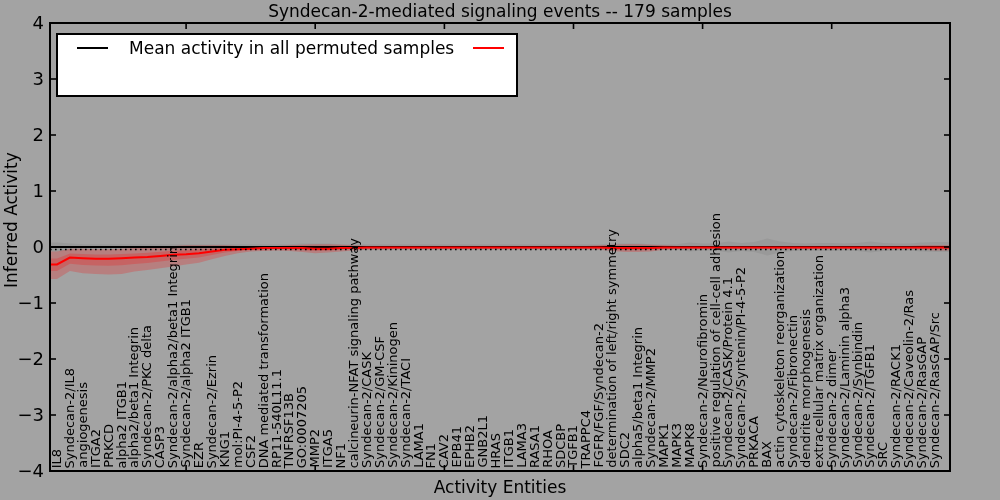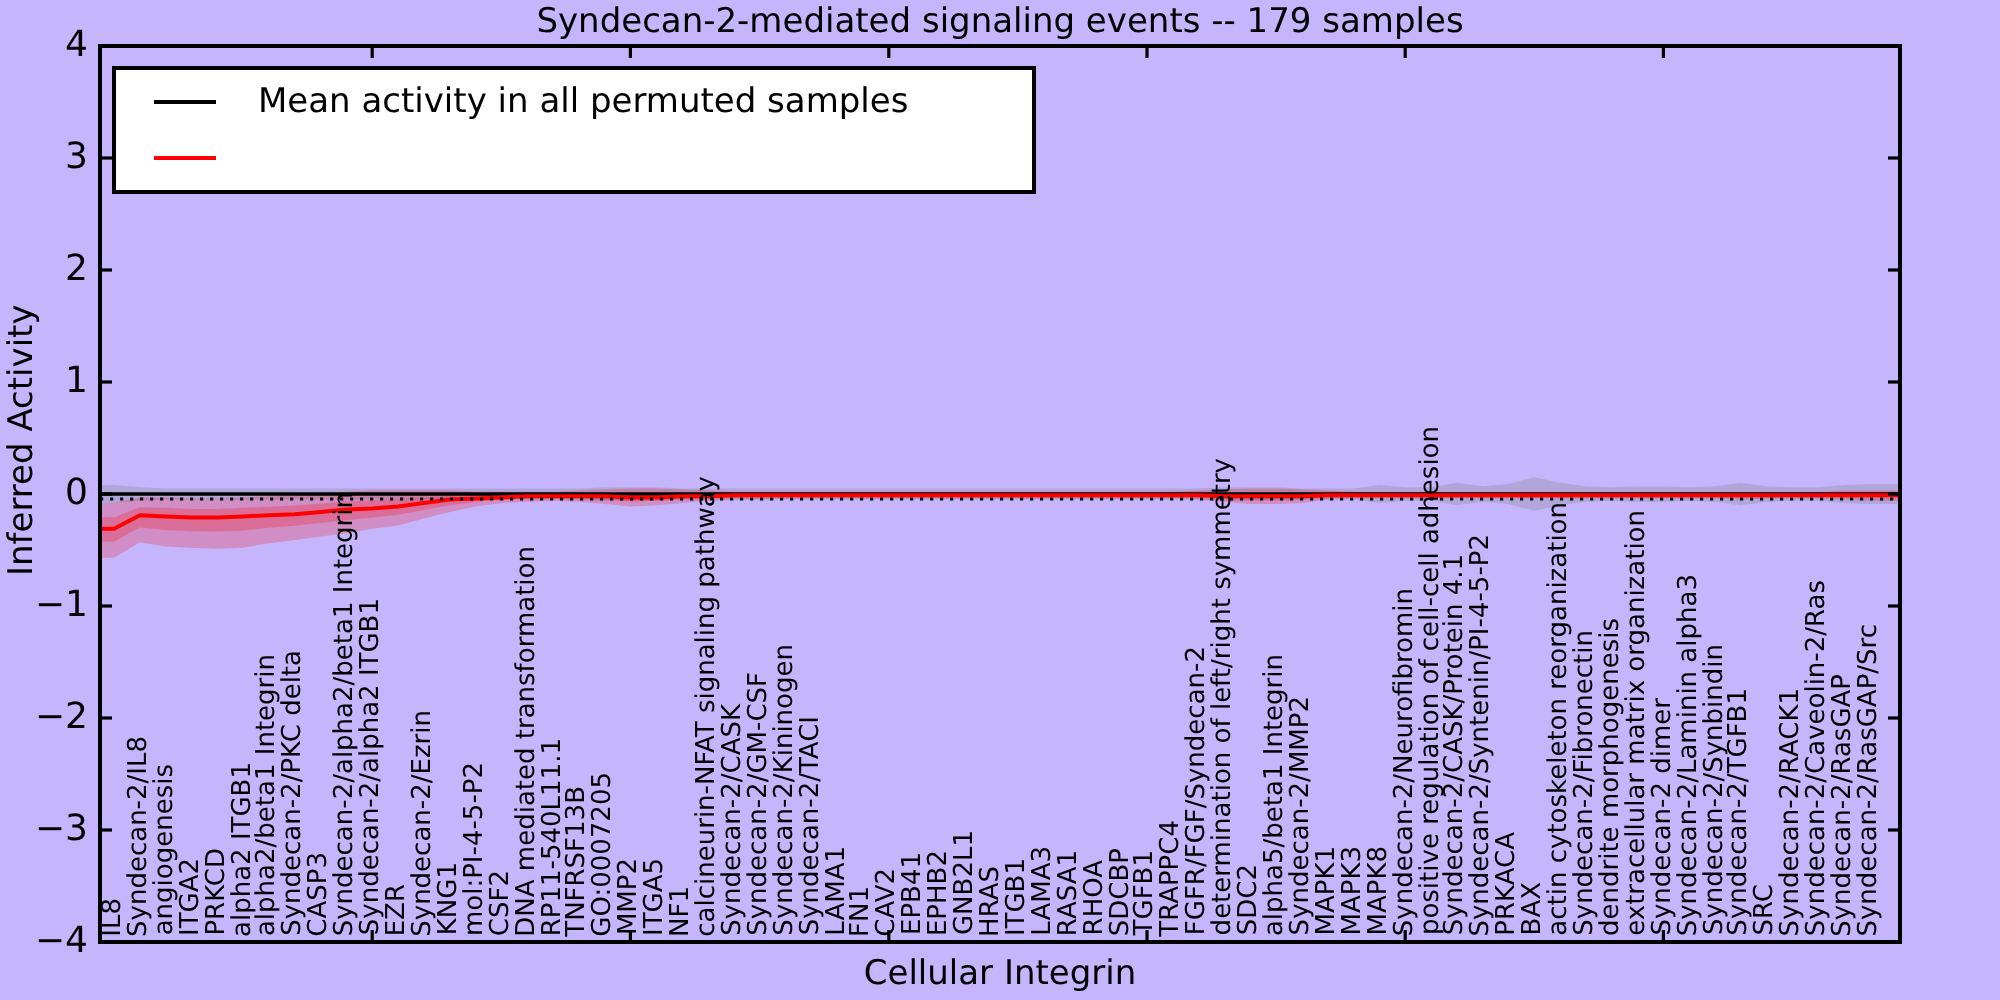--- a/index.html
+++ b/index.html
@@ -1,17 +1,17 @@
 <!DOCTYPE html>
 <html><head>
 <meta charset="utf-8">
 <style>
   html,body{margin:0;padding:0;background:#fff;}
   #fig{
-    position:relative;width:1000px;height:500px;background:#c4b5fd;
+    position:relative;width:1000px;height:500px;background:#a3a3a3;
     font-family:"DejaVu Sans","Liberation Sans",sans-serif;overflow:hidden;
   }
   #plot-svg{position:absolute;left:0;top:0;}
   .title{
     position:absolute;left:50px;top:1px;width:900px;text-align:center;
     font-size:17px;color:#000;
   }
   .xlab-axis{
     position:absolute;left:50px;top:477px;width:900px;text-align:center;
     font-size:17px;color:#000;
@@ -25,21 +25,21 @@
     position:absolute;left:0;width:44px;height:20px;line-height:20px;
     text-align:right;font-size:18px;color:#000;
   }
   .xtick{
     position:absolute;writing-mode:vertical-rl;transform:rotate(180deg);
     font-size:13px;line-height:13px;color:#000;white-space:nowrap;
   }
   .legend{
     position:absolute;left:56px;top:33px;width:458px;height:60px;
     border:2px solid #000;background:#fff;z-index:5;
-    display:flex;flex-direction:column;justify-content:space-evenly;
+    display:flex;flex-direction:row;justify-content:space-evenly;
   }
   .legend-row{display:flex;align-items:center;height:26px;}
   .swatch{display:inline-block;width:31px;height:0;border-top:2px solid #000;
     margin-left:19px;margin-right:21px;flex:0 0 auto;}
   .legend-label{font-size:17px;color:#000;white-space:nowrap;}
 </style>
 </head>
 <body>
 
 <div id="fig">
@@ -80,21 +80,21 @@
       <line x1="702.6" y1="23" x2="702.6" y2="29" stroke="#000" stroke-width="1.6"></line>
       <line x1="702.6" y1="465" x2="702.6" y2="471" stroke="#000" stroke-width="1.6"></line>
       <line x1="831.7" y1="23" x2="831.7" y2="29" stroke="#000" stroke-width="1.6"></line>
       <line x1="831.7" y1="465" x2="831.7" y2="471" stroke="#000" stroke-width="1.6"></line>
     </svg>
 
   <div class="title">Syndecan-2-mediated signaling events -- 179 samples</div>
 
   <div class="ylab">Inferred Activity</div>
 
-  <div class="xlab-axis">Cellular Integrin</div>
+  <div class="xlab-axis">Activity Entities</div>
 
   <div id="yticks">
       <div class="ytick" style="top: 13px;">4</div>
       <div class="ytick" style="top: 69px;">3</div>
       <div class="ytick" style="top: 125px;">2</div>
       <div class="ytick" style="top: 181px;">1</div>
       <div class="ytick" style="top: 237px;">0</div>
       <div class="ytick" style="top: 293px;">−1</div>
       <div class="ytick" style="top: 349px;">−2</div>
       <div class="ytick" style="top: 405px;">−3</div>

